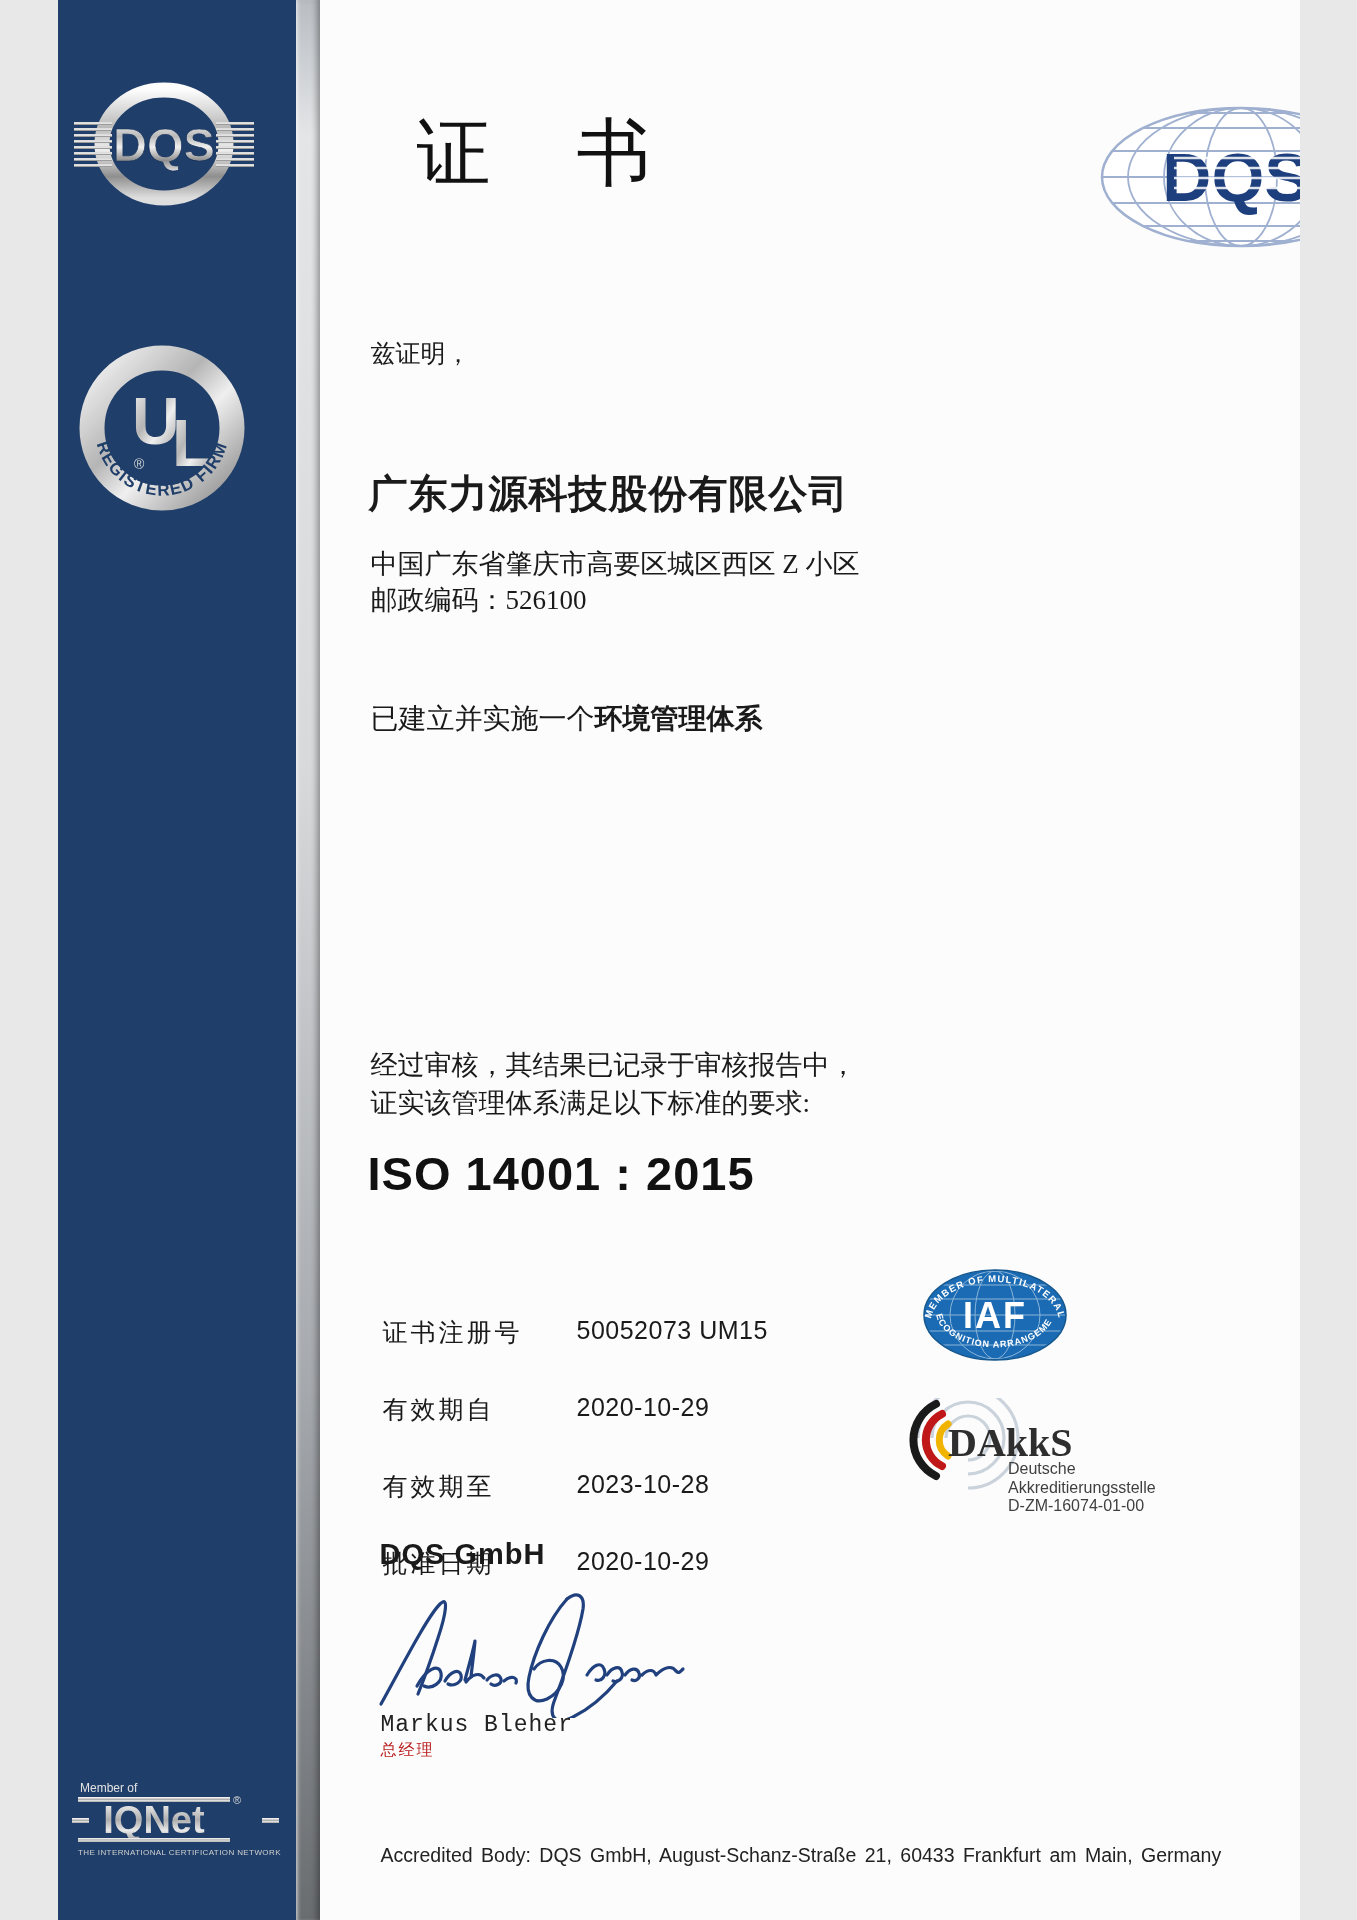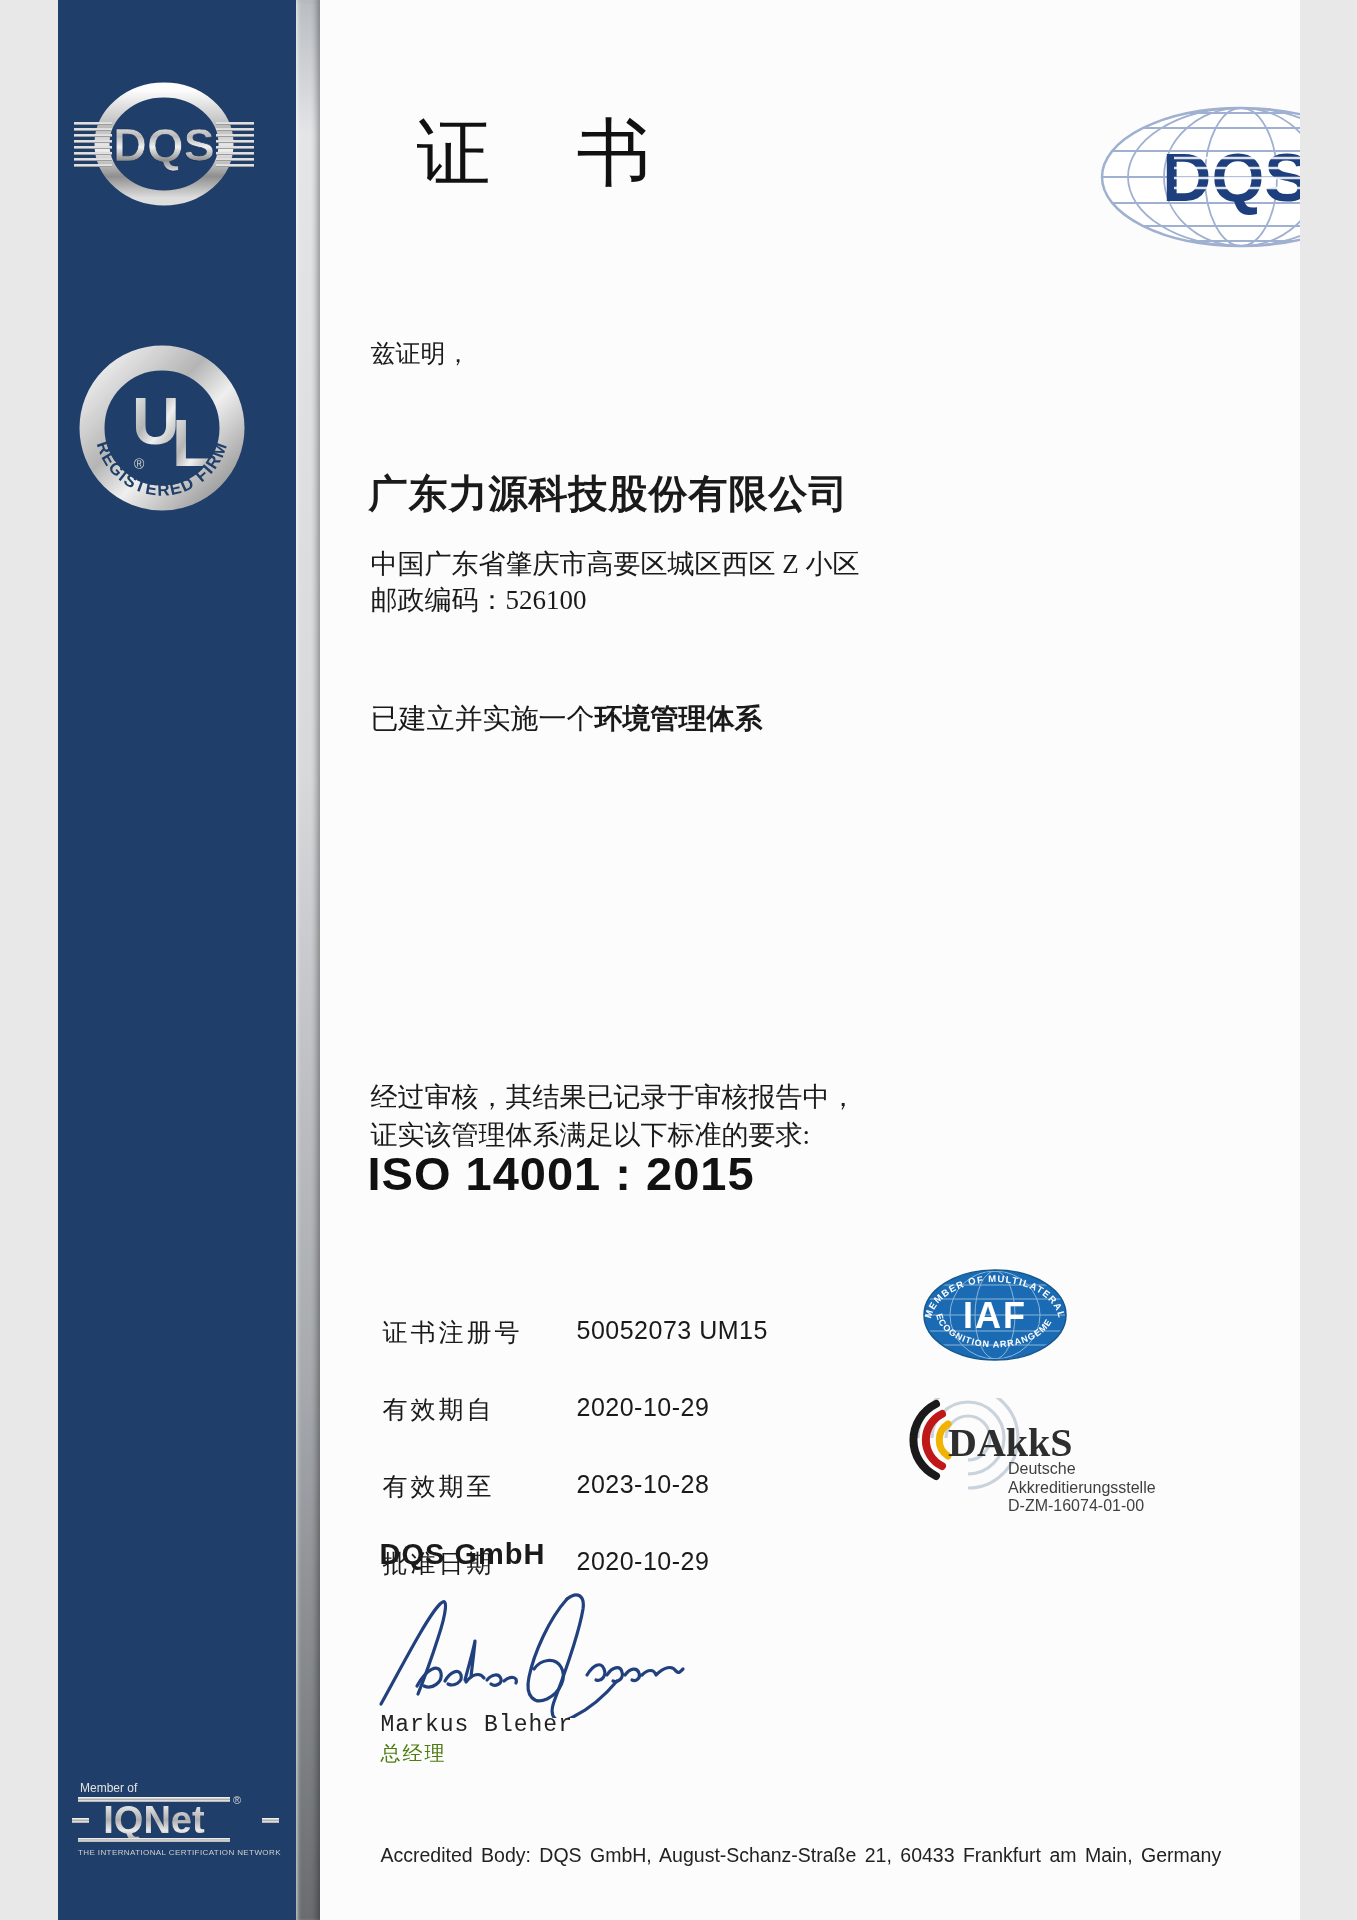--- a/index.html
+++ b/index.html
@@ -15,28 +15,28 @@
   .sidebar svg{position:absolute;display:block;}
   
   .abs{position:absolute;}
   .title{font-size:74px;letter-spacing:6px;color:#111;margin-left:48px;}
   .certify{font-size:25px;}
   .company{font-size:39px;font-weight:bold;letter-spacing:1px;}
   .addr{font-size:27px;line-height:36px;}
   .impl{font-size:28px;}
   .impl b{font-weight:bold;}
   .scope{font-size:27px;line-height:37px;}
-  .audit{font-size:27px;line-height:38px;margin-top:32px;}
+  .audit{font-size:27px;line-height:38px;}
   .standard{font-family:"Liberation Sans","DejaVu Sans",sans-serif;font-size:47px;font-weight:bold;letter-spacing:1px;color:#111;}
   .details{display:grid;grid-template-columns:150px auto;row-gap:17px;column-gap:0;font-size:25px;gap:44px;}
   .details .lbl{letter-spacing:3px;}
   .details .val{font-family:"Liberation Sans","DejaVu Sans",sans-serif;letter-spacing:.5px;}
   .dqsorg{font-family:"Liberation Sans","DejaVu Sans",sans-serif;font-size:29px;font-weight:bold;letter-spacing:1px;}
   .signame{font-family:"Liberation Sans","DejaVu Sans",sans-serif;font-size:23px;letter-spacing:1px;color:#222;}
-  .sigtitle{font-size:20px;letter-spacing:2px;color:#4d7c0f;}
+  .sigtitle{font-size:16px;letter-spacing:2px;color:#b91c1c;}
   .footer{font-family:"Liberation Sans","DejaVu Sans",sans-serif;font-size:19.5px;line-height:26px;color:#222;word-spacing:3px;white-space:pre-wrap;}
 </style>
 </head>
 <body>
 
 <div class="page">
 
   <div class="sidebar">
 
     <svg style="left:16px;top:70px;" width="180" height="152" viewBox="0 0 180 152">

